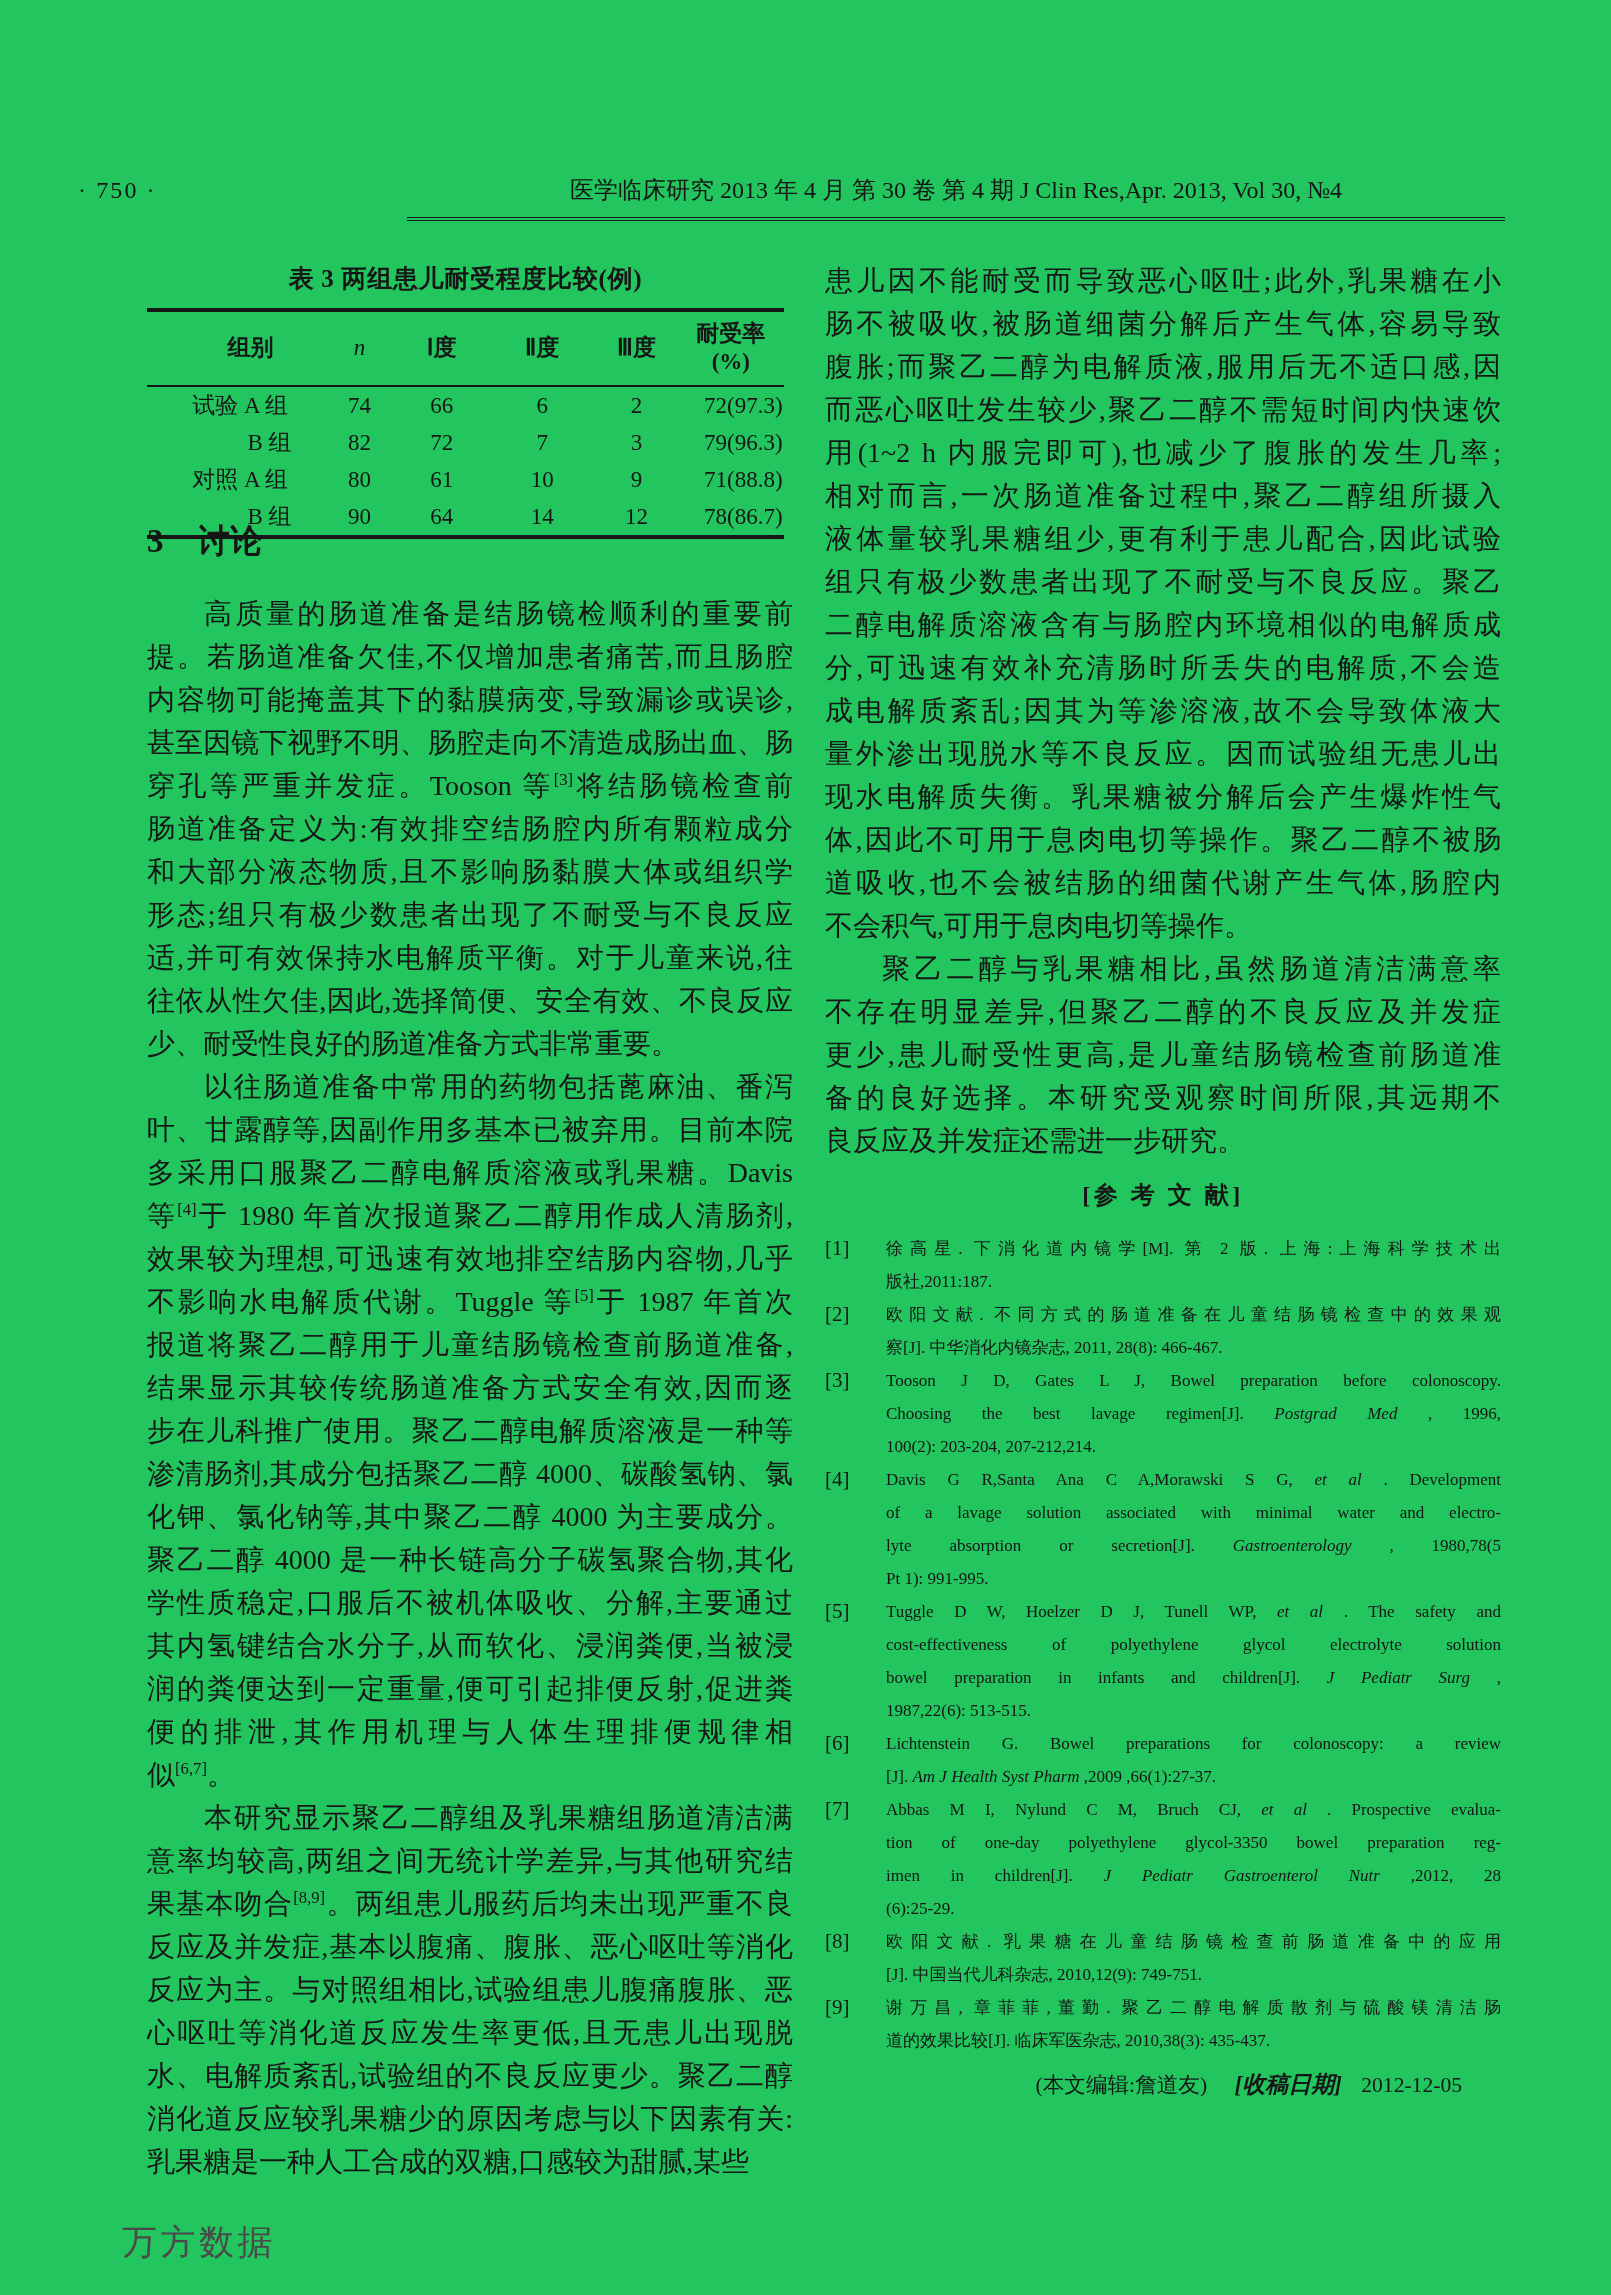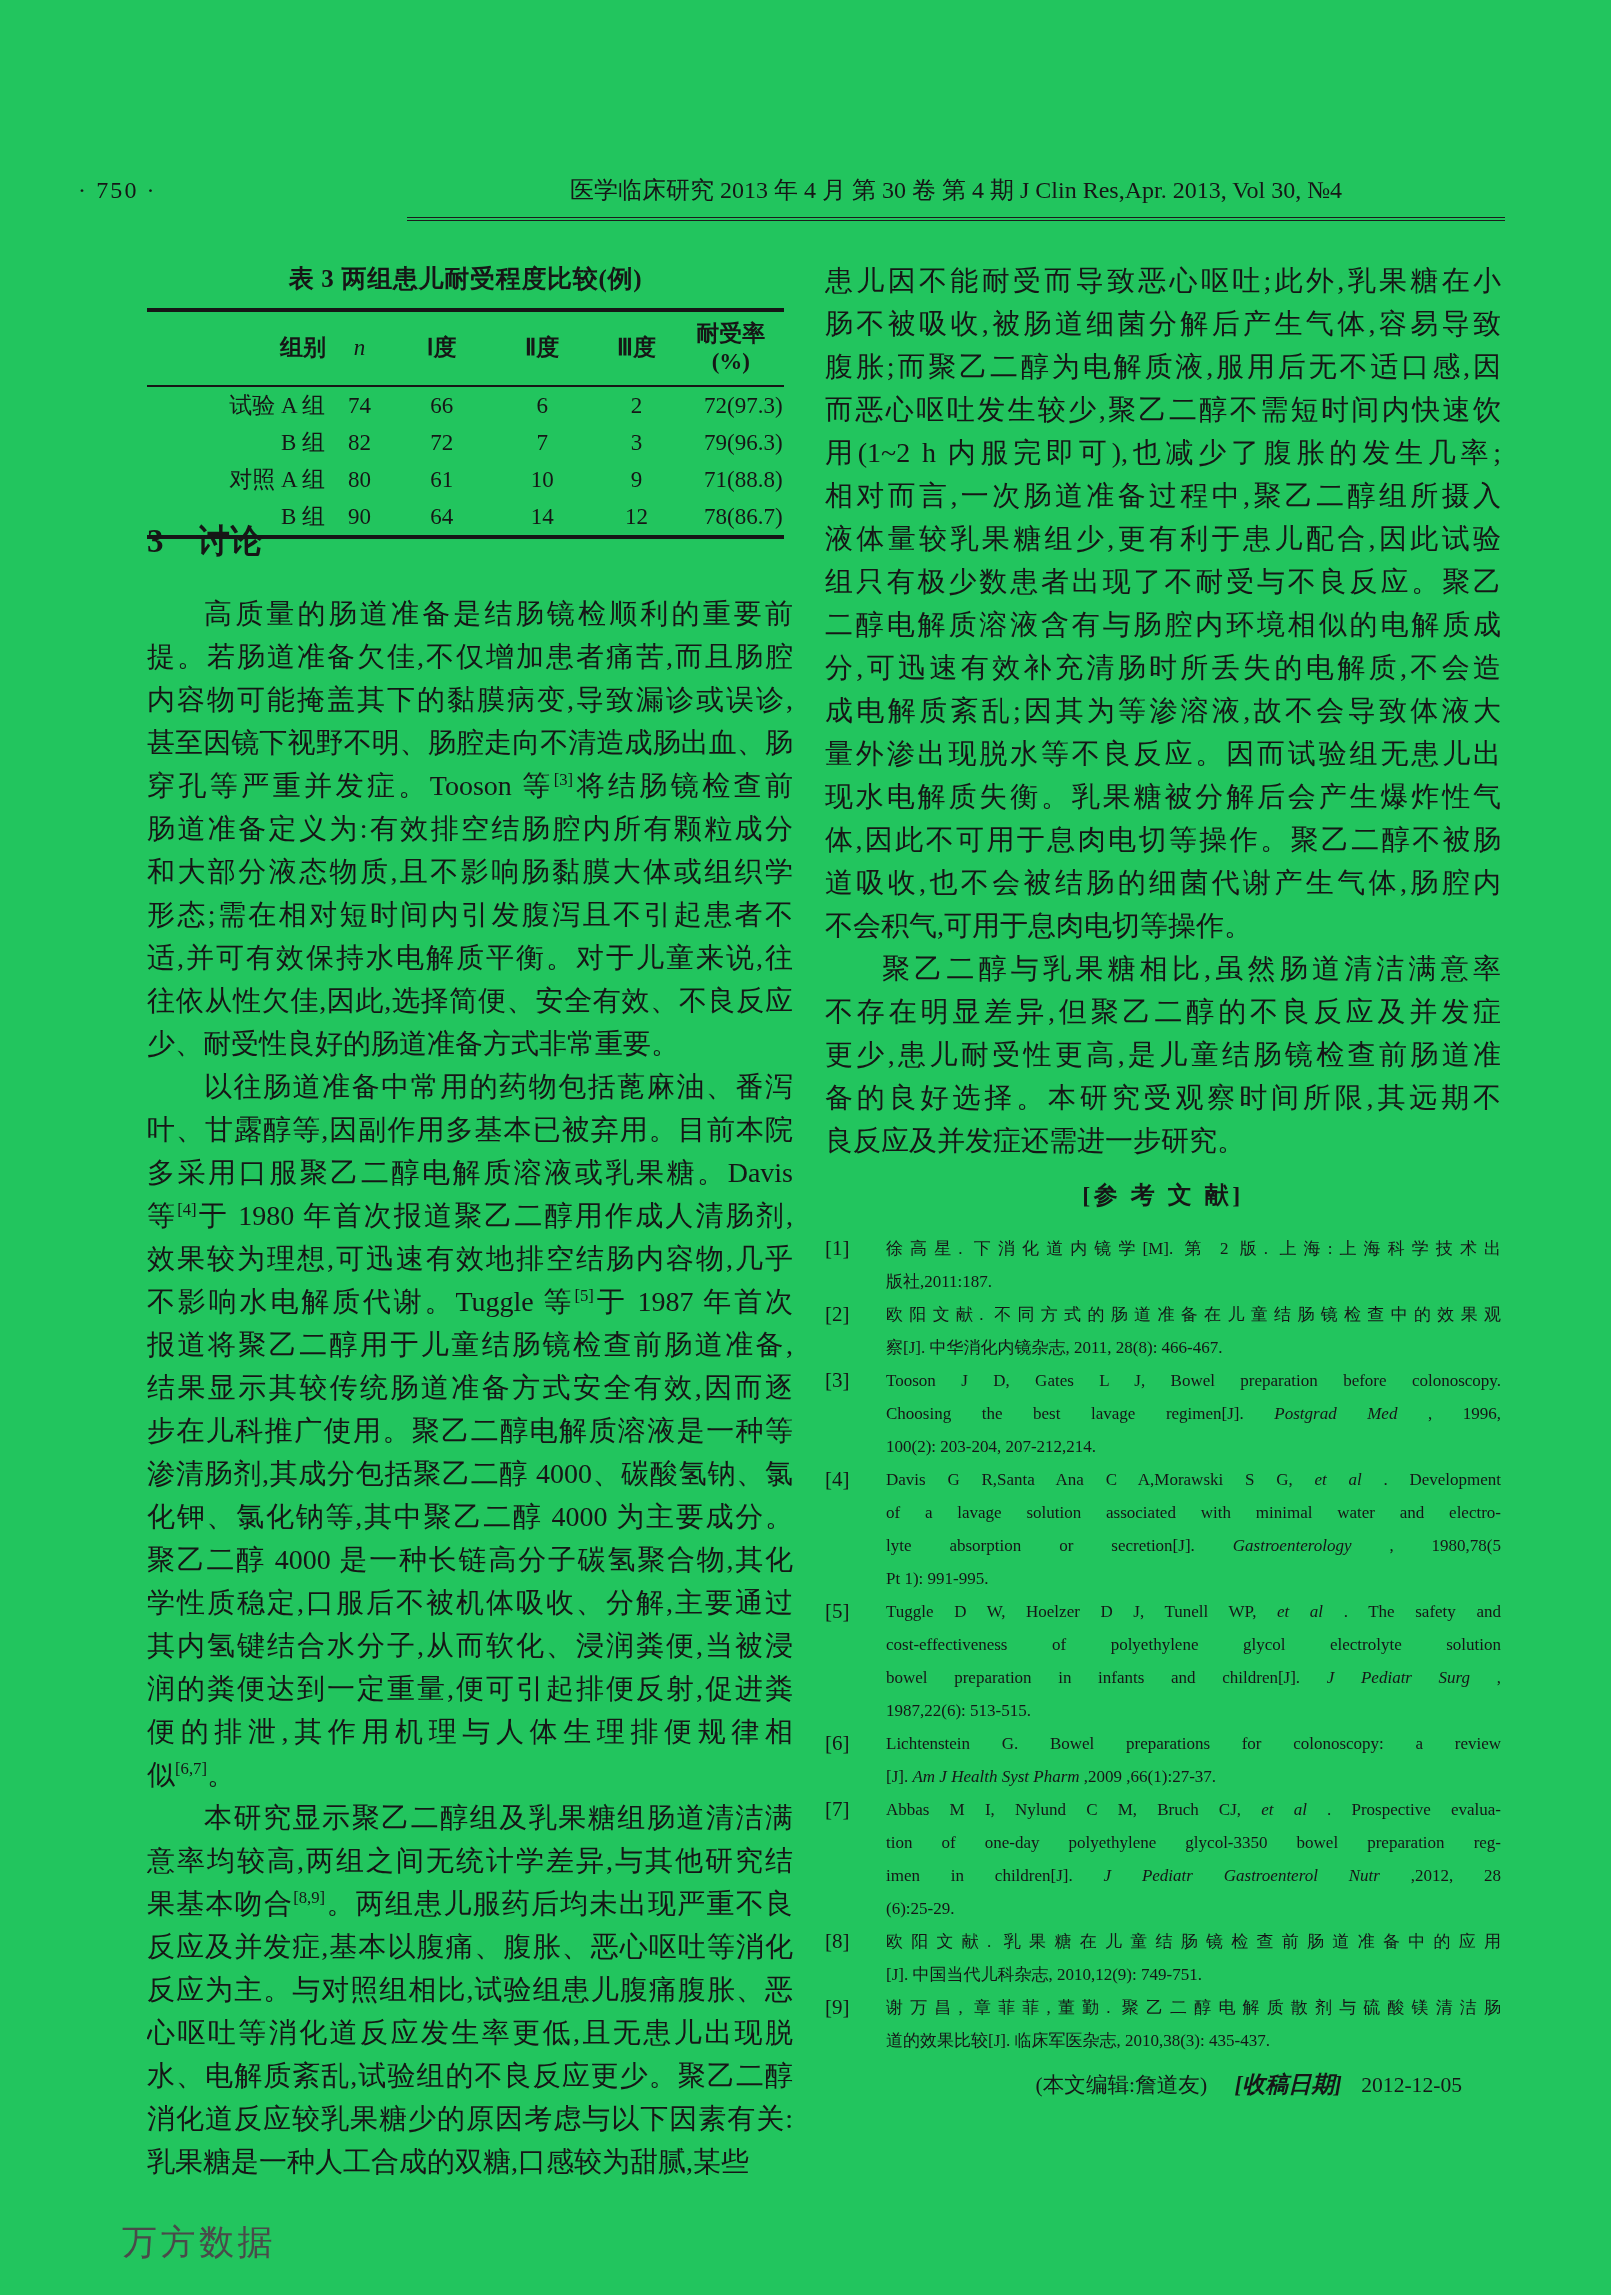--- a/index.html
+++ b/index.html
@@ -11,21 +11,21 @@
   .journal-line{position:absolute;left:407px;top:174px;width:1098px;text-align:center;
                 font-size:24px;padding-bottom:11px;border-bottom:4.9px double #1c1c1c;white-space:nowrap;}
 
   
   .table-block{position:absolute;left:147px;top:262px;width:637px;}
   .tbl-title{text-align:center;font-weight:bold;font-size:25px;margin-bottom:12.5px;letter-spacing:0.7px;}
   table{width:100%;border-collapse:collapse;border-top:4.2px solid #161616;border-bottom:4.2px solid #161616;
         font-size:23px;table-layout:fixed;}
   thead th{font-weight:bold;border-bottom:2.1px solid #161616;padding:8.3px 0 9.7px;vertical-align:middle;}
   tbody td{height:35px;vertical-align:middle;}
-  .c0{width:25%;text-align:right;}
+  .c0{width:25%;text-align:center;}
   th.c0{padding-left:28px;}
   td.c0{padding-left:8.3px;}
   td.c0.sub{padding-left:67px;}
   .c1{width:11%;text-align:center;}
   .it{font-style:italic;font-weight:normal;}
   .c2{width:16%;text-align:center;}
   .c3{width:17%;text-align:center;}
   .c4{width:14%;text-align:center;}
   .c5{width:17%;text-align:right;padding-right:1.4px;}
   th.c5{text-align:center;line-height:28px;}
@@ -115,21 +115,21 @@
   <div class="col col-left">
     <div class="sec-heading">3 讨论</div>
     <div>
         <div class="line ind">高质量的肠道准备是结肠镜检顺利的重要前</div>
         <div class="line">提。若肠道准备欠佳,不仅增加患者痛苦,而且肠腔</div>
         <div class="line">内容物可能掩盖其下的黏膜病变,导致漏诊或误诊,</div>
         <div class="line">甚至因镜下视野不明、肠腔走向不清造成肠出血、肠</div>
         <div class="line">穿孔等严重并发症。Tooson 等<sup>[3]</sup>将结肠镜检查前</div>
         <div class="line">肠道准备定义为:有效排空结肠腔内所有颗粒成分</div>
         <div class="line">和大部分液态物质,且不影响肠黏膜大体或组织学</div>
-        <div class="line">形态;需在相对短时间内引发腹泻且不引起患者不</div>
+        <div class="line">形态;组只有极少数患者出现了不耐受与不良反应</div>
         <div class="line">适,并可有效保持水电解质平衡。对于儿童来说,往</div>
         <div class="line">往依从性欠佳,因此,选择简便、安全有效、不良反应</div>
         <div class="line end">少、耐受性良好的肠道准备方式非常重要。</div>
         <div class="line ind">以往肠道准备中常用的药物包括蓖麻油、番泻</div>
         <div class="line">叶、甘露醇等,因副作用多基本已被弃用。目前本院</div>
         <div class="line">多采用口服聚乙二醇电解质溶液或乳果糖。Davis</div>
         <div class="line">等<sup>[4]</sup>于 1980 年首次报道聚乙二醇用作成人清肠剂,</div>
         <div class="line">效果较为理想,可迅速有效地排空结肠内容物,几乎</div>
         <div class="line">不影响水电解质代谢。Tuggle 等<sup>[5]</sup>于 1987 年首次</div>
         <div class="line">报道将聚乙二醇用于儿童结肠镜检查前肠道准备,</div>

